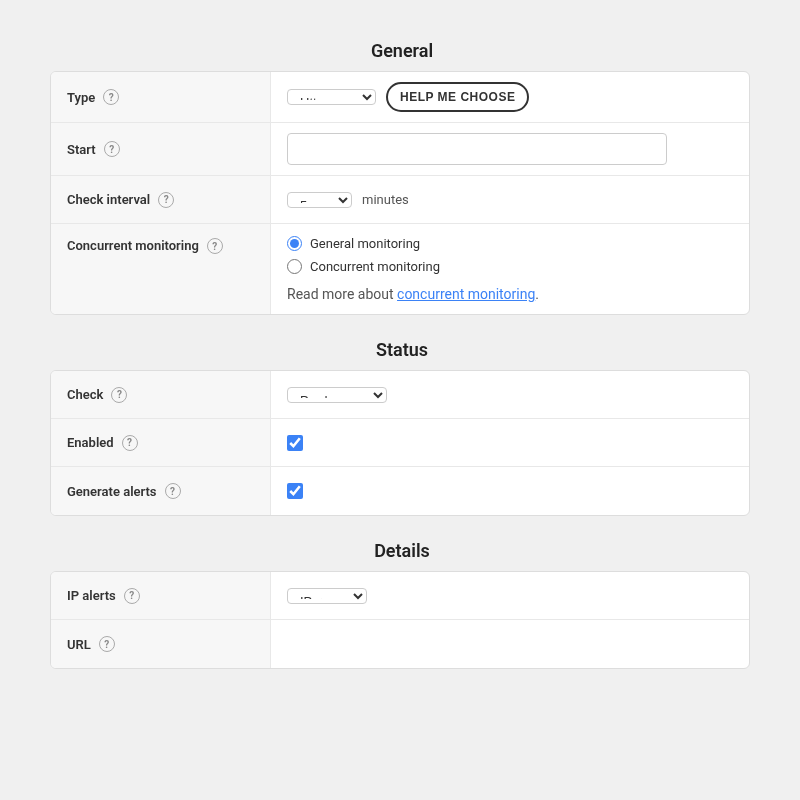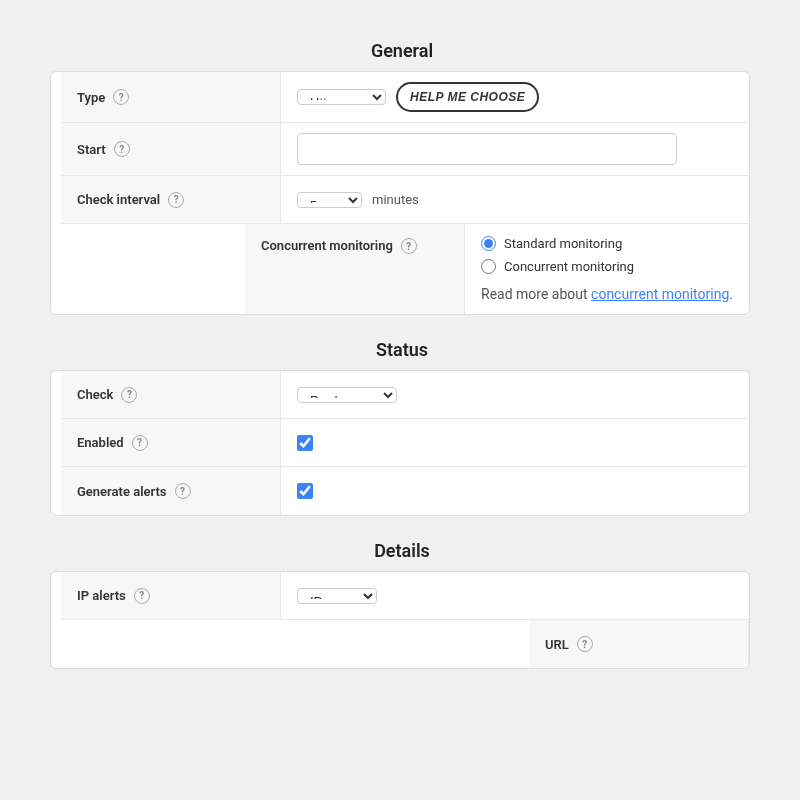--- a/index.html
+++ b/index.html
@@ -34,33 +34,31 @@
       margin-bottom: 10px;
       padding-left: 4px;
       text-align: center;
     }
 
     .card {
       background: #fff;
       border: 1px solid #ddd;
       border-radius: 6px;
       overflow: hidden;
-      padding-left: 10px;
     }
 
     .form-row {
       display: flex;
       align-items: center;
       border-bottom: 1px solid #e8e8e8;
       min-height: 48px;
     }
 
     .form-row:last-child {
       border-bottom: none;
-      justify-content: flex-end;
     }
 
     .form-label-cell {
       display: flex;
       align-items: center;
       gap: 8px;
       width: 220px;
       min-width: 220px;
       padding: 12px 16px;
       background: #f7f7f7;
@@ -125,21 +123,20 @@
       height: 30px;
       padding: 0 12px;
       border: 2px solid #333;
       border-radius: 20px;
       background: #fff;
       font-size: 12px;
       font-weight: 600;
       color: #333;
       cursor: pointer;
       letter-spacing: 0.5px;
-      font-style: italic;
     }
 
     .minutes-label {
       font-size: 13px;
       color: #555;
       text-align: center;
     }
 
     .monitoring-options {
       display: flex;
@@ -252,21 +249,21 @@
       </div>
 
       <div class="form-row form-row-tall">
         <div class="form-label-cell">
           <span>Concurrent monitoring</span>
           <span class="help-icon">?</span>
         </div>
         <div class="monitoring-options">
           <label class="radio-option">
             <input type="radio" name="monitoring" checked="" style="">
-            <span>Standard monitoring</span>
+            <span>General monitoring</span>
           </label>
           <label class="radio-option">
             <input type="radio" name="monitoring" style="">
             <span>Concurrent monitoring</span>
           </label>
           <div class="monitoring-note">
             <span>Read more about </span><a href="#">concurrent monitoring</a><span>.</span>
           </div>
         </div>
       </div>

